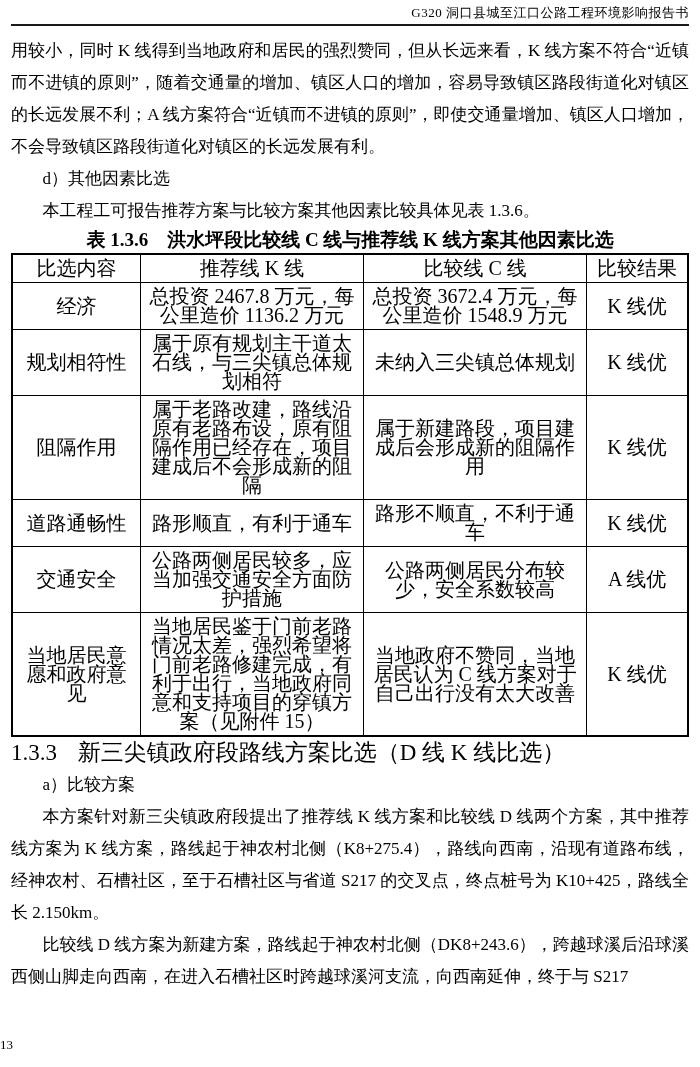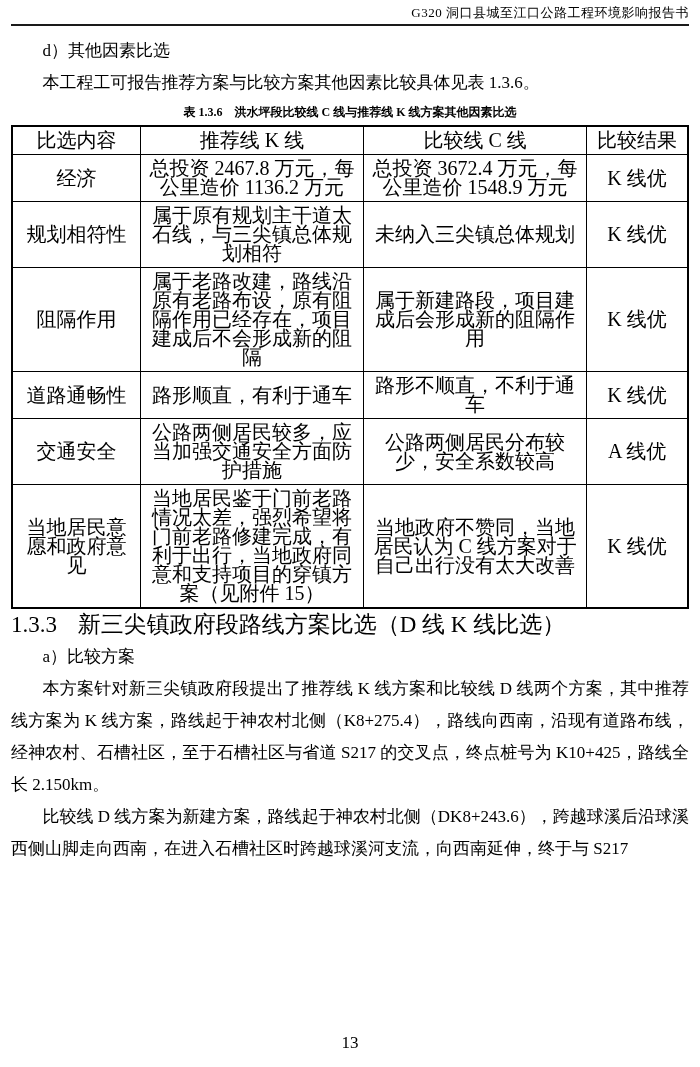--- a/index.html
+++ b/index.html
@@ -26,21 +26,21 @@
     margin-top: 9px;
     font-size: 17px;
     line-height: 32px;
     text-align: justify;
   }
   .content p { margin: 0; }
   .indent { text-indent: 1.85em; }
   .tbl-title {
     text-align: center;
     font-weight: bold;
-    font-size: 12px;
+    font-size: 19px;
     line-height: 26px;
     margin: 5px 0 8px 0;
     text-indent: 0;
   }
   .tbl-title .tbl-label { margin-right: 1em; }
   table.cmp {
     width: 100%;
     border-collapse: collapse;
     table-layout: fixed;
     font-size: 20px;
@@ -64,35 +64,35 @@
     font-size: 23px;
     line-height: 32px;
     margin: 0;
   }
   .section-heading .sec-num { margin-right: 0.9em; }
   .page-number {
     position: absolute;
     bottom: 14px;
     left: 0;
     width: 100%;
-    text-align: center;
-    font-size: 17px;
+    font-size: 13px;
   }
 </style>
 </head>
 <body>
 
 <div class="page">
 
   <div class="page-header">
     <span>G320 洞口县城至江口公路工程环境影响报告书</span>
   </div>
 
   <div class="content">
 
+    <p>用较小，同时 K 线得到当地政府和居民的强烈赞同，但从长远来看，K 线方案不符合“近镇而不进镇的原则”，随着交通量的增加、镇区人口的增加，容易导致镇区路段街道化对镇区的长远发展不利；A 线方案符合“近镇而不进镇的原则”，即使交通量增加、镇区人口增加，不会导致镇区路段街道化对镇区的长远发展有利。</p>
 
     <p class="indent">d）其他因素比选</p>
 
     <p class="indent">本工程工可报告推荐方案与比较方案其他因素比较具体见表 1.3.6。</p>
 
     <p class="tbl-title"><span class="tbl-label">表 1.3.6</span><span>洪水坪段比较线 C 线与推荐线 K 线方案其他因素比选</span></p>
 
     <table class="cmp">
       <colgroup>
           <col class="c1">

